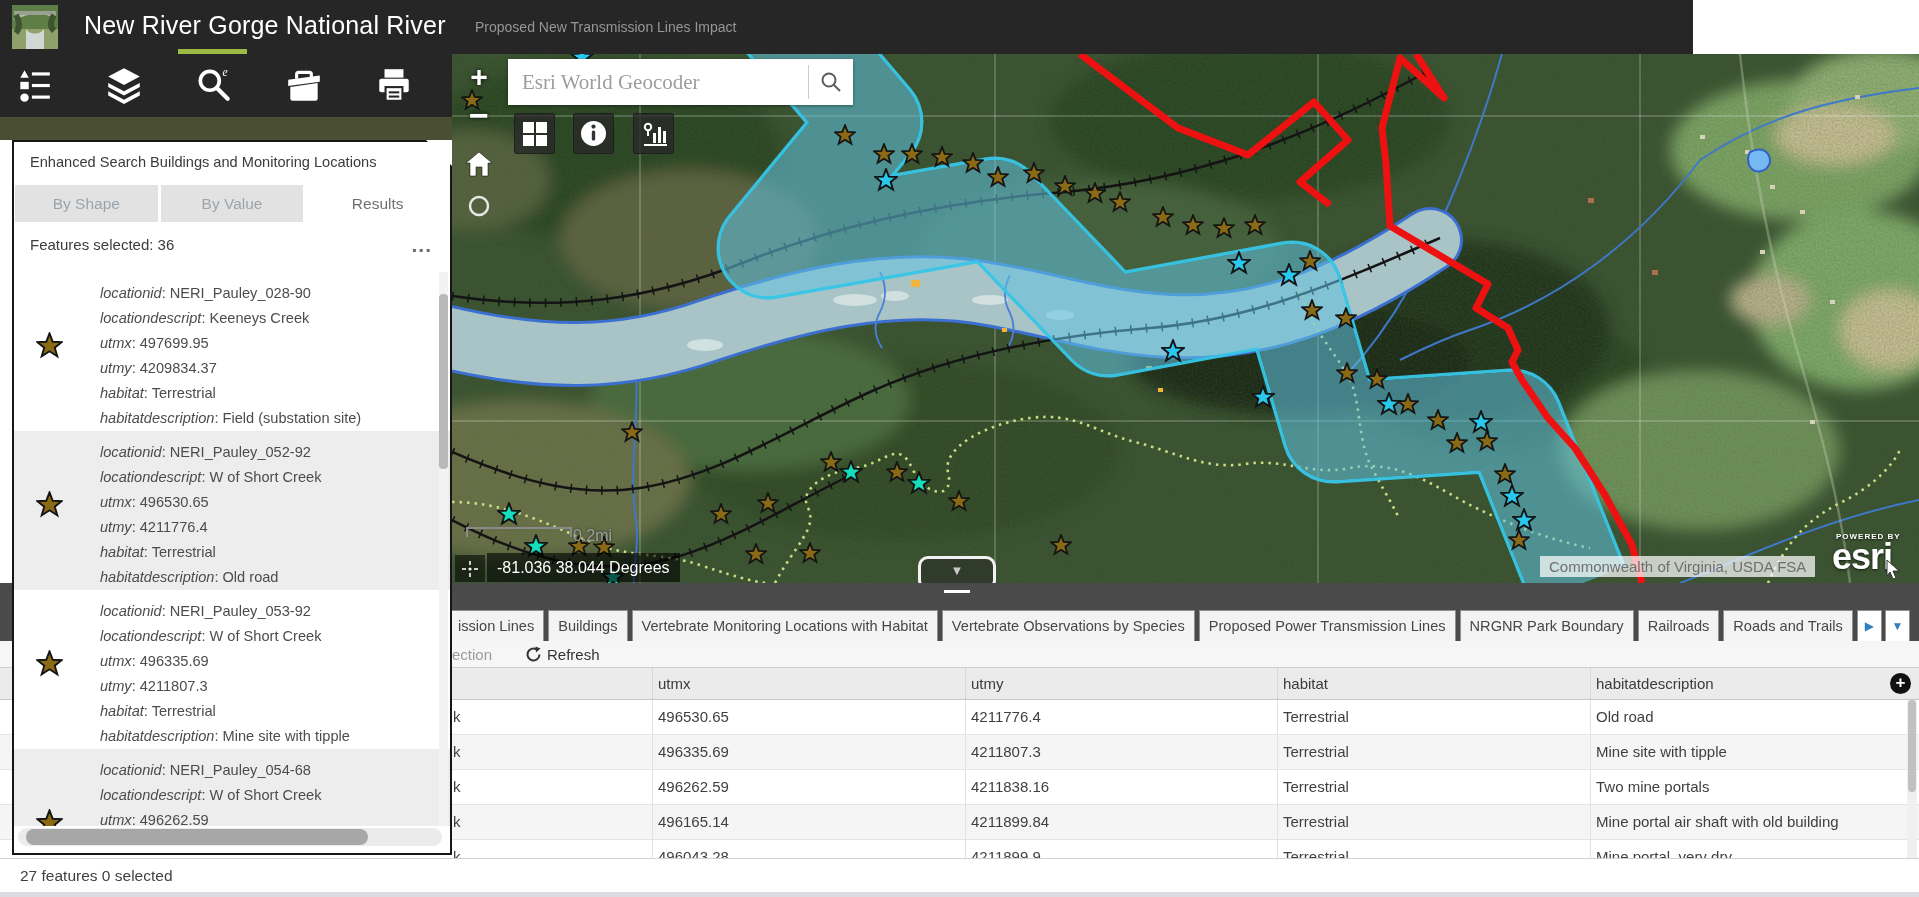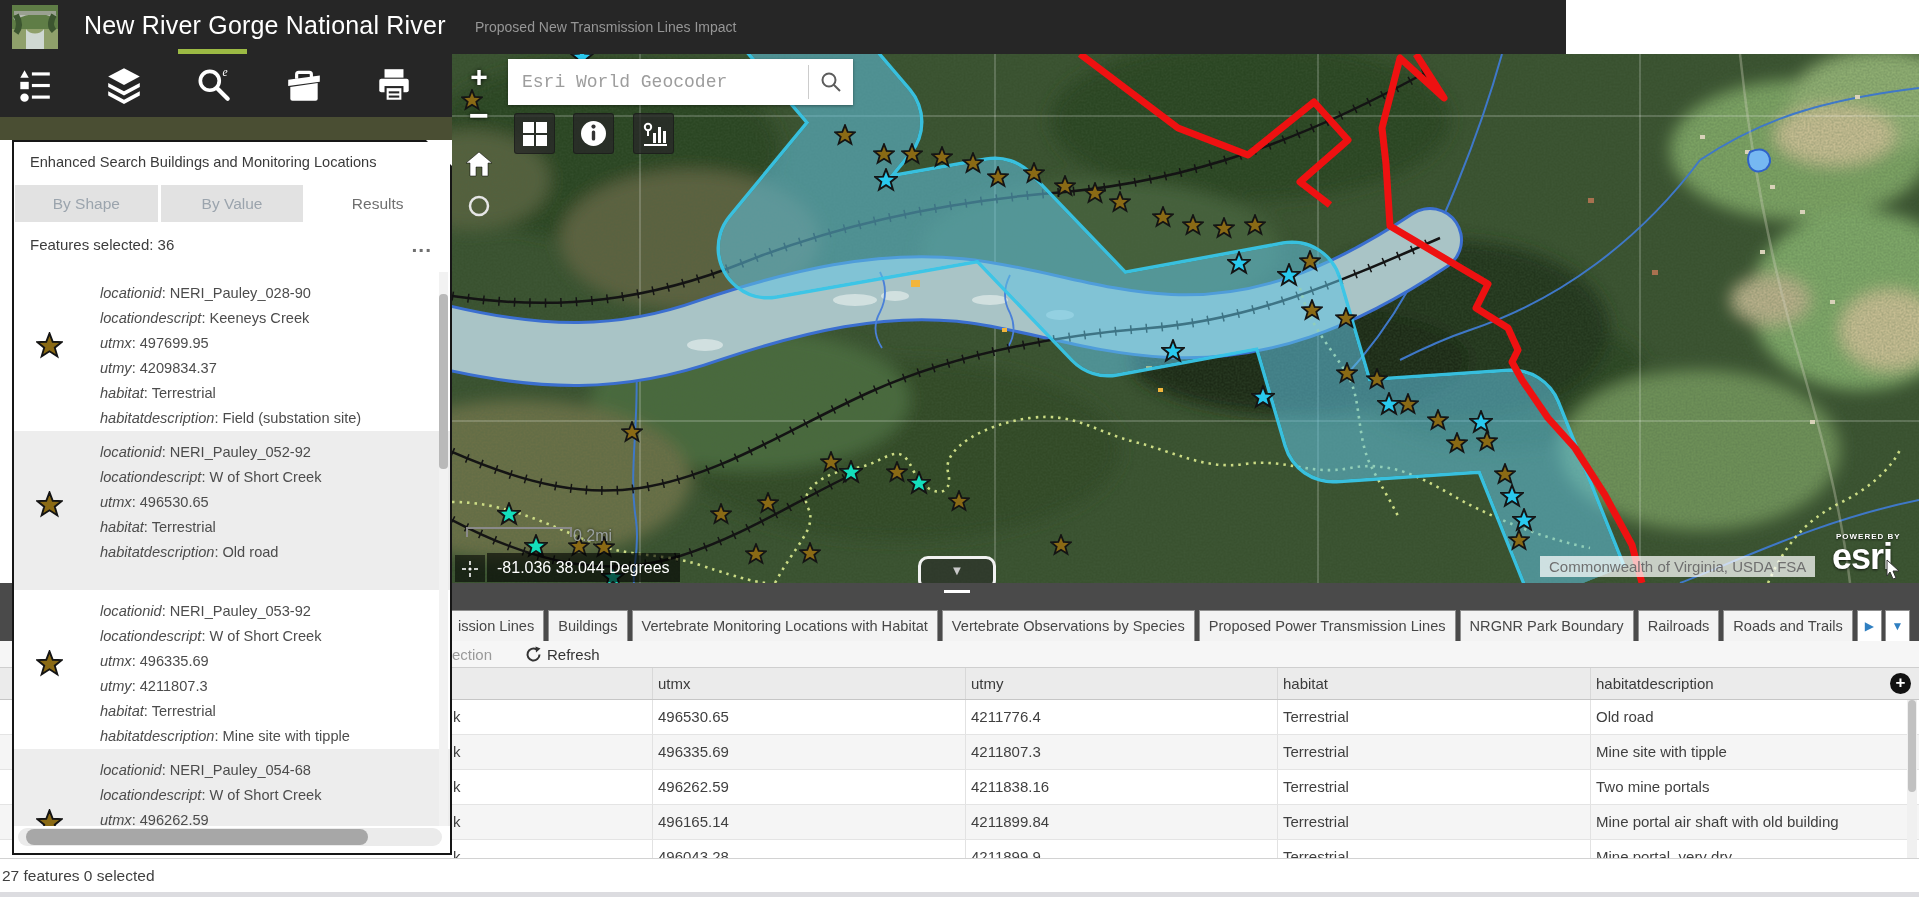--- a/index.html
+++ b/index.html
@@ -1,21 +1,21 @@
 <!DOCTYPE html>
 <html><head>
 <meta charset="utf-8">
 <style>
   * { margin:0; padding:0; box-sizing:border-box; }
   html,body { width:1919px; height:897px; overflow:hidden; background:#fff;
     font-family:"Liberation Sans", sans-serif; }
   .abs { position:absolute; }
 
   
-  #header { position:absolute; left:0; top:0; width:1566px; height:54px; background:#262626; z-index:40; }
+  #header { position:absolute; left:0; top:0; width:1693px; height:54px; background:#262626; z-index:40; }
   #logo { position:absolute; left:12px; top:5px; width:46px; height:44px; }
   #app-title { position:absolute; left:84px; top:11px; color:#fff; font-size:25px; font-weight:500; letter-spacing:.2px; }
   #app-subtitle { position:absolute; left:475px; top:19px; color:#969696; font-size:14px; }
   #accent-underline { position:absolute; left:178px; top:49px; width:69px; height:5px; background:#9cba44; z-index:45; }
 
   
   #toolbar { position:absolute; left:0; top:54px; width:452px; height:63px; background:#262626; z-index:40; }
   .tool { position:absolute; top:10px; width:40px; height:42px; cursor:pointer; }
   #olive-strip { position:absolute; left:0; top:117px; width:452px; height:23px; background:#4a4e33; z-index:30; }
   #left-gutter { position:absolute; left:0; top:140px; width:452px; height:718px; background:#fff; z-index:5; }
@@ -24,22 +24,22 @@
   #map { position:absolute; left:452px; top:54px; width:1467px; height:529px; overflow:hidden; z-index:10; background:#39512f; }
   .mapbtn { position:absolute; display:flex; align-items:center; justify-content:center;
     background:rgba(40,40,40,.78); border:1px solid rgba(20,20,20,.55); border-radius:3px; cursor:pointer; }
   #zoom-in,#zoom-out { left:10px; width:34px; height:34px; background:transparent; border:none;
     color:#fff; font-size:30px; font-weight:700; text-shadow:0 0 4px rgba(0,0,0,.9); }
   #zoom-in{ top:6px; } #zoom-out{ top:42px; font-size:34px; }
   #home-btn { left:10px; top:94px; width:34px; height:34px; background:transparent; border:none; }
   #locate-btn { left:15px; top:140px; width:24px; height:24px; background:transparent; border:none; }
   #geocoder { position:absolute; left:56px; top:5px; width:345px; height:46px; background:#fff;
     box-shadow:0 1px 3px rgba(0,0,0,.4); display:flex; align-items:center; }
-  #geocoder input { flex:1; border:none; outline:none; font-size:18px; color:#1d4ed8; padding:0 14px;
-    font-family:Liberation Mono, monospace; }
+  #geocoder input { flex:1; border:none; outline:none; font-size:21px; color:#1d4ed8; padding:0 14px;
+    font-family:Liberation Serif, serif; }
   #geocoder input::placeholder { color:#9d9d9d; }
   #geocoder-sep { width:1px; height:34px; background:#ccc; }
   #geocoder-btn { width:44px; height:46px; display:flex; align-items:center; justify-content:center; cursor:pointer; }
   #basemap-btn{ left:62px; top:59px; width:41px; height:41px; }
   #info-btn{ left:121px; top:59px; width:41px; height:41px; }
   #infographic-btn{ left:181px; top:59px; width:41px; height:41px; }
   #scalebar { position:absolute; left:14px; top:473px; width:106px; height:10px;
     border-top:2px solid #8a8a8a; border-left:2px solid #8a8a8a; border-right:2px solid #8a8a8a; }
   #scale-label { position:absolute; left:121px; top:473px; color:#9aa0a0; font-size:16px; text-shadow:0 0 3px rgba(0,0,0,.7); }
   #coord-icon { position:absolute; left:3px; top:501px; width:30px; height:27px; background:rgba(0,0,0,.55);
@@ -80,21 +80,21 @@
     border-radius:50%; text-align:center; line-height:20px; font-size:17px; font-weight:700; cursor:pointer; }
   #rows { position:absolute; left:0; top:117px; width:1919px; height:158px; overflow:hidden; }
   .trow { height:35px; border-bottom:1px solid #e4e4e4; background:#fff; cursor:pointer; }
   .trow:nth-child(even) { background:#f5f5f5; }
   .trow .tc { font-size:15px; color:#3f3f3f; line-height:34px; padding-left:5px; border-left:1px solid #e2e2e2;
     white-space:nowrap; overflow:hidden; }
   .trow .tc:first-child { border-left:none; padding-left:453px; }
   #table-vscroll { position:absolute; right:2px; top:117px; width:10px; height:158px; background:#f0f0f0; }
   #table-vscroll .thumb { position:absolute; left:1px; top:0; width:8px; height:92px; background:#c1c1c1; border-radius:4px; }
   #status-bar { position:absolute; left:0; top:275px; width:1919px; height:34px; background:#fff;
-    border-top:1px solid #d2d2d2; font-size:15.5px; color:#3f3f3f; line-height:33px; padding-left:2px; }
+    border-top:1px solid #d2d2d2; font-size:15.5px; color:#3f3f3f; line-height:33px; padding-left:20px; }
   #footer-strip { position:absolute; left:0; top:309px; width:1919px; height:5px; background:#dcdce0; }
 
   
   #panel { position:absolute; left:12px; top:140px; width:440px; height:715px; background:#fff;
     border:2px solid #161616; z-index:50; box-shadow:3px 4px 8px rgba(0,0,0,.35);
     clip-path:polygon(0 0, 414px 0, 440px 26px, 440px 715px, 0 715px); }
   #panel-title { padding:12px 16px 0 16px; font-size:14.6px; color:#3a3a3a; }
   #panel-tabs { display:flex; gap:3px; margin:15px 1px 0 1px; height:37px; }
   .ptab { flex:1; text-align:center; line-height:37px; font-size:15.5px; cursor:pointer; }
   .ptab.inactive { background:#e2e2e2; color:#9ba4ad; }
@@ -536,20 +536,21 @@
       <div class="rline"><i>habitatdescription</i><span>Field (substation site)</span></div>
     </div>
 
     <div class="ritem alt">
       <svg class="star" width="27" height="27" viewBox="0 0 20 20">
         <path d="M10 1 L12.4 7.2 L19 7.5 L13.9 11.6 L15.8 18 L10 14.3 L4.2 18 L6.1 11.6 L1 7.5 L7.6 7.2 Z" fill="#8a6a15" stroke="#141414" stroke-width="1.4"></path>
       </svg>
       <div class="rline"><i>locationid</i><span>NERI_Pauley_052-92</span></div>
       <div class="rline"><i>locationdescript</i><span>W of Short Creek</span></div>
       <div class="rline"><i>utmx</i><span>496530.65</span></div>
+      <div class="rline"><i>utmy</i><span>4211776.4</span></div>
       <div class="rline"><i>habitat</i><span>Terrestrial</span></div>
       <div class="rline"><i>habitatdescription</i><span>Old road</span></div>
     </div>
 
     <div class="ritem">
       <svg class="star" width="27" height="27" viewBox="0 0 20 20">
         <path d="M10 1 L12.4 7.2 L19 7.5 L13.9 11.6 L15.8 18 L10 14.3 L4.2 18 L6.1 11.6 L1 7.5 L7.6 7.2 Z" fill="#8a6a15" stroke="#141414" stroke-width="1.4"></path>
       </svg>
       <div class="rline"><i>locationid</i><span>NERI_Pauley_053-92</span></div>
       <div class="rline"><i>locationdescript</i><span>W of Short Creek</span></div>

